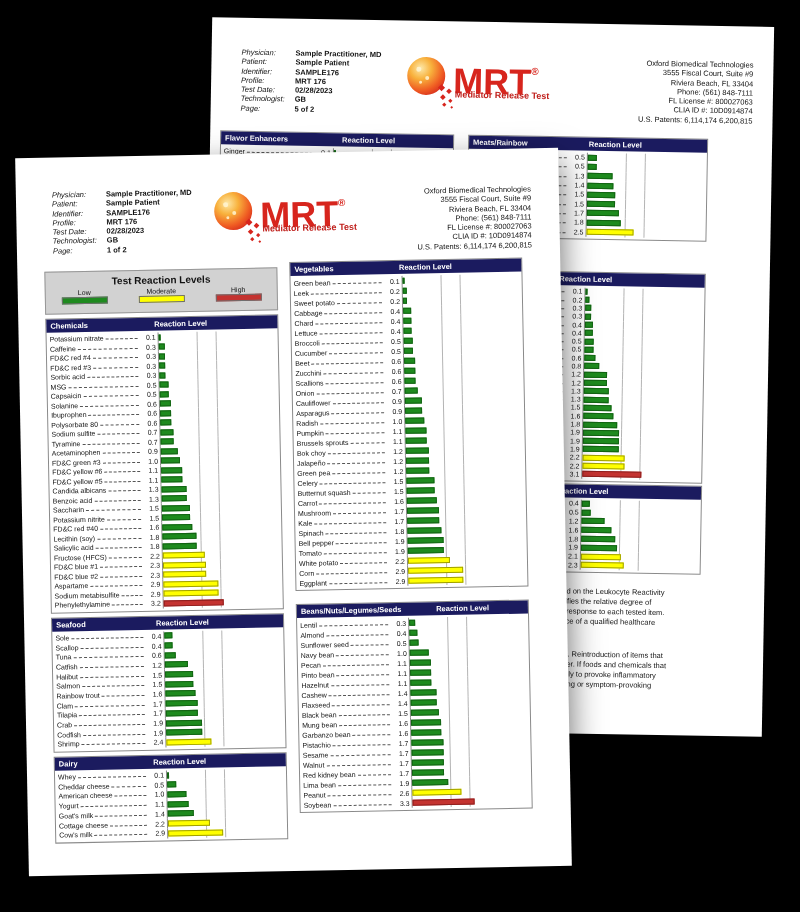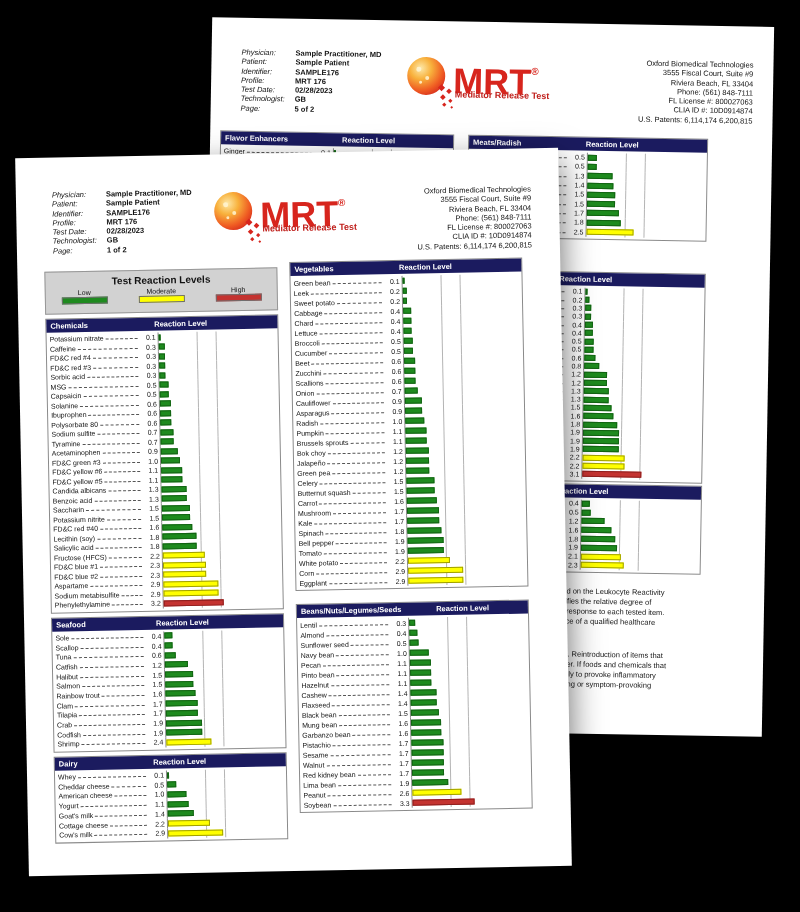--- a/index.html
+++ b/index.html
@@ -150,21 +150,21 @@
                 <i class="gl gl3"></i>
                 <i class="bar low" style="width: 1.59%;"></i>
               </span>
             </div>
           </div>
         </section>
       </div>
     <div class="col colR2" id="p2-colR">
         <section class="section" id="sec-meats">
           <div class="sec-head">
-            <span class="sec-title">Meats/Radish</span>
+            <span class="sec-title">Meats/Rainbow</span>
             <span class="sec-rl">Reaction Level</span>
           </div>
           <div class="sec-body">
             <div class="row">
               <span class="lbl">Beef</span>
               <span class="leader"></span>
               <span class="val">0.5</span>
               <span class="plot">
                 <i class="gl gl2"></i>
                 <i class="gl gl3"></i>

